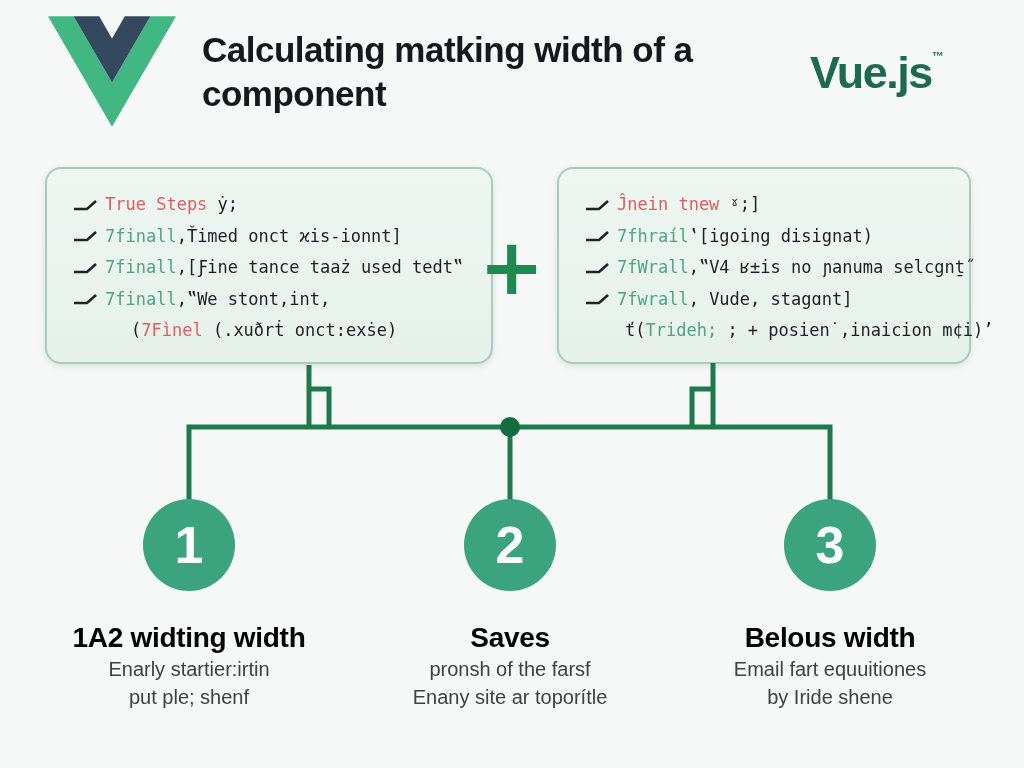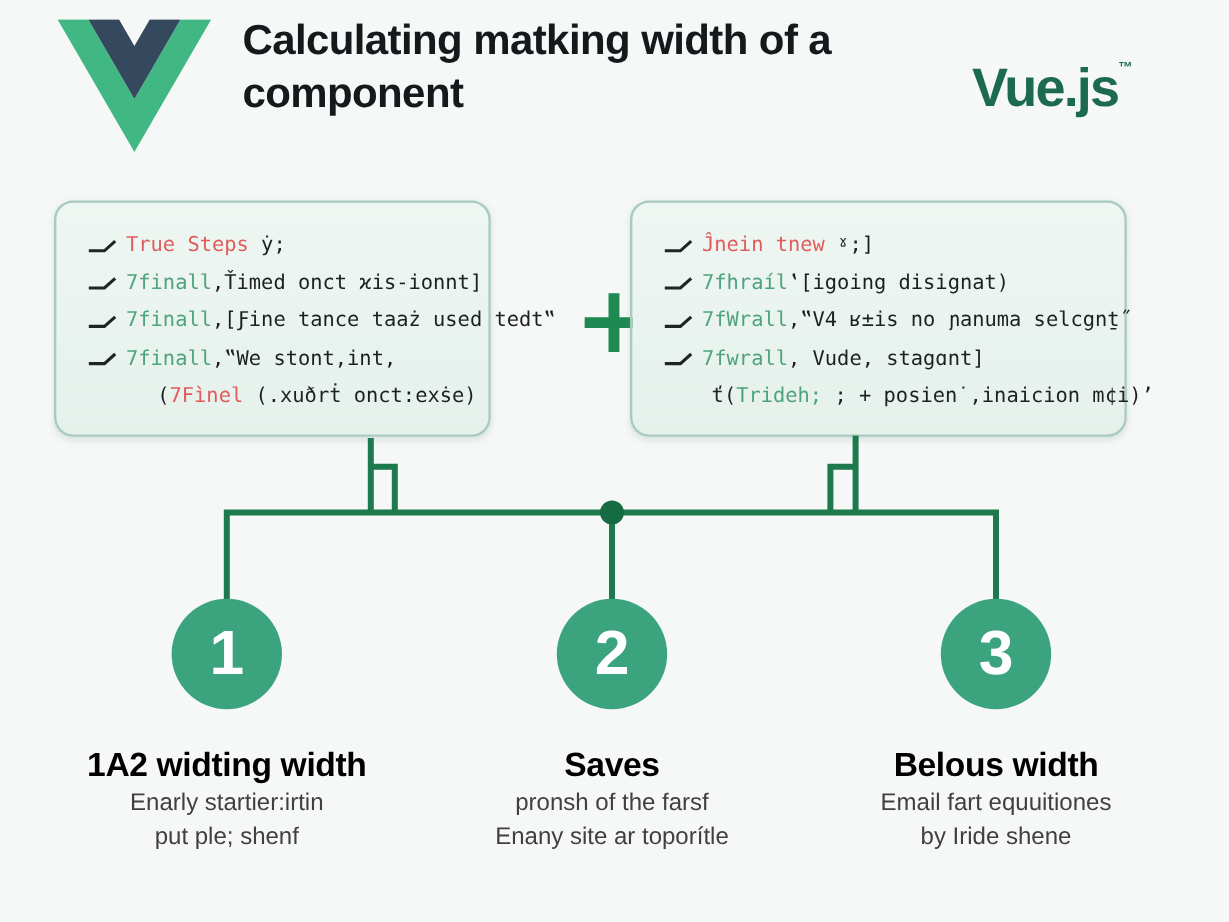--- a/index.html
+++ b/index.html
@@ -6,43 +6,43 @@
   .canvas{
     position:relative;
     width:1024px;height:768px;
     background:#f6f8f7;
     overflow:hidden;
     font-family:"Liberation Sans", sans-serif;
   }
   
   .logo{position:absolute;left:48px;top:16px;}
   .title{
-    position:absolute;left:202px;top:12px;
+    position:absolute;left:202px;top:28px;
     font-size:35px;line-height:44px;font-weight:700;
     color:#16181b;letter-spacing:-0.5px;
   }
   .brand{
     position:absolute;left:810px;top:30px;
     font-size:45px;font-weight:700;color:#1d6b4e;letter-spacing:-1.5px;margin-top:17px;
   }
   .brand sup{font-size:12px;letter-spacing:0;vertical-align:28px;}
   
   .codebox{
     position:absolute;top:167px;height:197px;
     background:linear-gradient(#eef6f2,#e6f1ec);
     border:2px solid #a8cabf;border-radius:16px;
     box-shadow:0 2px 6px rgba(120,150,140,.25);
     box-sizing:border-box;
     padding:20px 8px 0 26px;
     font-family:"DejaVu Sans Mono", monospace;
     font-size:17px;line-height:31.5px;
     color:#1e1f22;
   }
-  .codebox-left{left:45px;width:364px;}
-  .codebox-right{left:525px;width:414px;}
+  .codebox-left{left:45px;width:448px;}
+  .codebox-right{left:557px;width:414px;}
   .code-line{white-space:pre;display:flex;align-items:center;}
   .code-line .tick{display:inline-flex;width:24px;margin-right:8px;flex:none;}
   .code-line.indent-l{padding-left:58px;}
   .code-line.indent-r{padding-left:40px;}
   .seg.red{color:#e05d5c;}
   .seg.green{color:#4fa381;}
   .seg.dark{color:#1e1f22;}
   
   .plus{
     position:absolute;left:479px;top:223px;width:64px;height:88px;

